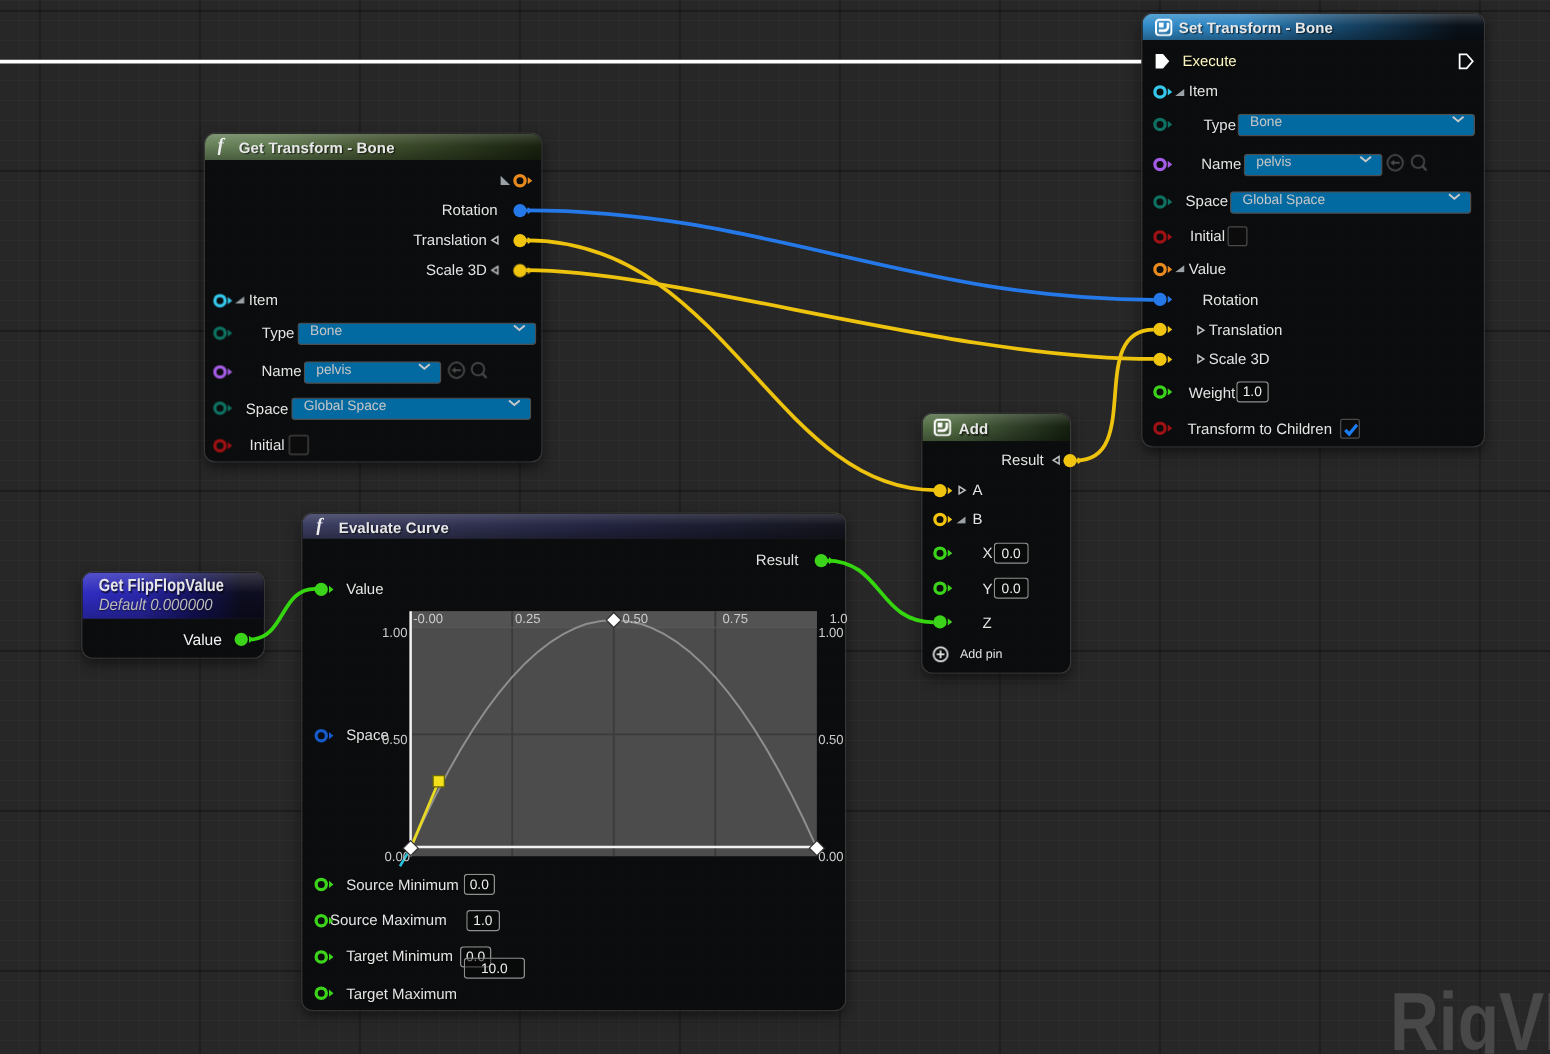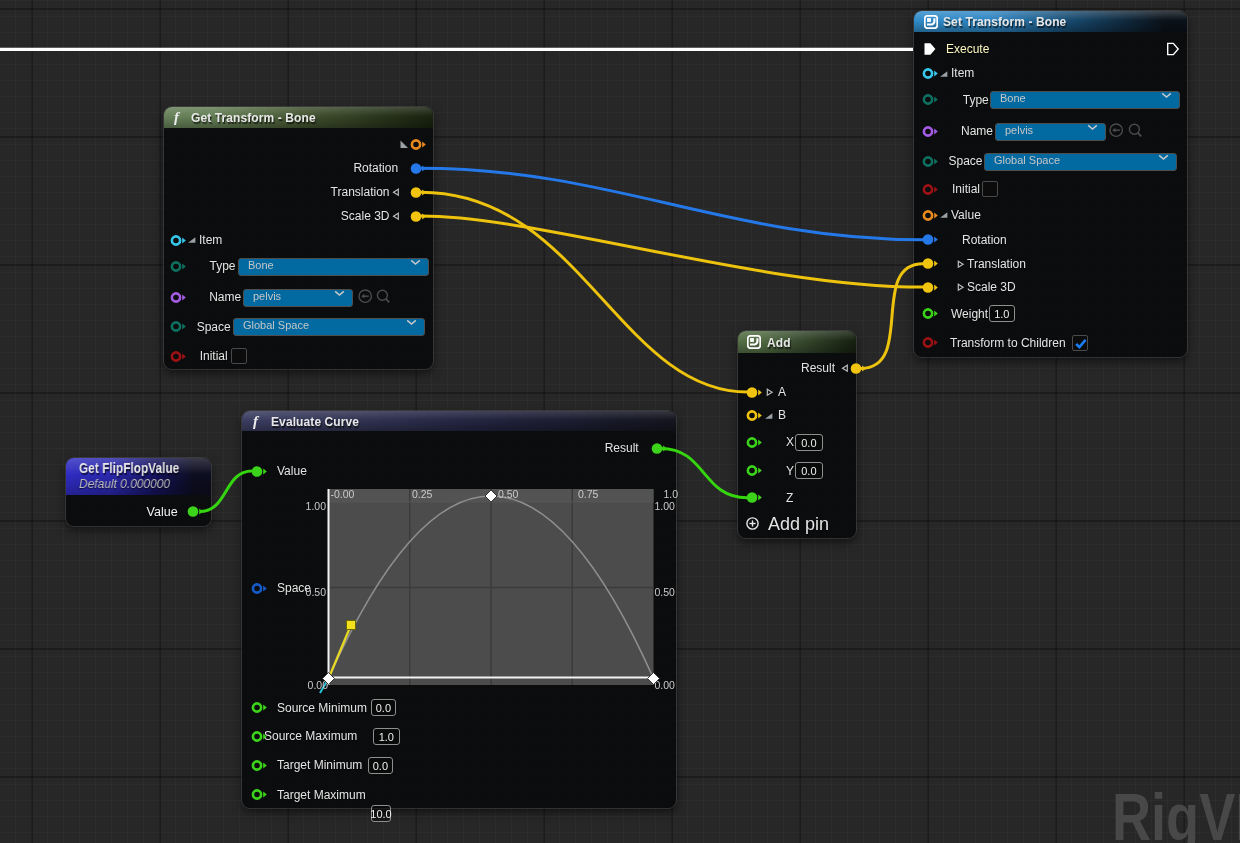--- a/index.html
+++ b/index.html
@@ -279,21 +279,21 @@
 <svg style="position:absolute;left:7.8px;top:160.3px;overflow:visible" width="17" height="13">
       <circle cx="6" cy="6.5" r="5.3" fill="#3bd41a"></circle>
       <path d="M12.2,3.6 L15.8,6.5 L12.2,9.4 Z" fill="#3bd41a"></path>
     </svg>
 <div class="lb" style="left:48.0px;top:157.8px;font-size:12px;color:#e4e4e4">Z</div>
 <svg class="abs" style="left:7.7000000000000455px;top:186.39999999999998px" width="14" height="14">
       <circle cx="6.5" cy="6.5" r="5.6" fill="none" stroke="#e8e8e8" stroke-width="1.4"></circle>
       <line x1="3.4" y1="6.5" x2="9.6" y2="6.5" stroke="#e8e8e8" stroke-width="1.4"></line>
       <line x1="6.5" y1="3.4" x2="6.5" y2="9.6" stroke="#e8e8e8" stroke-width="1.4"></line>
     </svg>
-<div class="lb" style="left:29.7px;top:183.9px;font-size:18px;color:#e4e4e4">Add pin</div>
+<div class="lb" style="left:29.7px;top:183.9px;font-size:10px;color:#e4e4e4">Add pin</div>
 </div>
 <div class="node" style="left:241.5px;top:411px;width:434.5px;height:396.5px">
 <div class="hdr" style="height:20px;background:linear-gradient(to bottom,rgba(255,255,255,0.14),rgba(255,255,255,0) 45%,rgba(0,0,0,0.28)),linear-gradient(to right,#3c3e62 0%,#353757 20%,#232440 55%,#14151e 100%)"></div>
 <div class="abs" style="left:11.0px;top:2.5px;font-family:'Liberation Serif',serif;font-style:italic;font-weight:bold;font-size:15px;line-height:15px;color:#ececec">f</div>
 <div class="title" style="left:29.5px;top:3.5px">Evaluate Curve</div>
 <div class="lb lbr" style="left:0;width:396.7px;top:28.4px;font-size:12px;color:#e4e4e4">Result</div>
 <svg style="position:absolute;left:409.0px;top:30.9px;overflow:visible" width="17" height="13">
       <circle cx="6" cy="6.5" r="5.3" fill="#3bd41a"></circle>
       <path d="M12.2,3.6 L15.8,6.5 L12.2,9.4 Z" fill="#3bd41a"></path>
     </svg>
@@ -356,21 +356,21 @@
       <circle cx="6" cy="6.5" r="4.1" fill="none" stroke="#3bd41a" stroke-width="2.6"></circle>
       <path d="M12.2,3.6 L15.8,6.5 L12.2,9.4 Z" fill="#3bd41a"></path>
     </svg>
 <div class="lb" style="left:35.8px;top:345.2px;font-size:12px;color:#e4e4e4">Target Minimum</div>
 <div class="vbox" style="left:126.7px;top:345.7px;width:24.8px">0.0</div>
 <svg style="position:absolute;left:9.5px;top:377.2px;overflow:visible" width="17" height="13">
       <circle cx="6" cy="6.5" r="4.1" fill="none" stroke="#3bd41a" stroke-width="2.6"></circle>
       <path d="M12.2,3.6 L15.8,6.5 L12.2,9.4 Z" fill="#3bd41a"></path>
     </svg>
 <div class="lb" style="left:35.8px;top:374.7px;font-size:12px;color:#e4e4e4">Target Maximum</div>
-<div class="vbox" style="left:129.1px;top:394px;width:20px">10.0</div>
+<div class="vbox" style="left:129.1px;top:355px;width:49px">10.0</div>
 </div>
 <div class="node" style="left:65.8px;top:457.5px;width:145.2px;height:68.5px">
 <div class="hdr" style="height:37px;background:linear-gradient(to bottom,rgba(255,255,255,0.18),rgba(255,255,255,0) 45%,rgba(0,0,0,0.25)),linear-gradient(to right,#2f2cc2 0%,#2a27ab 32%,#14125a 62%,#0d0d20 88%)"></div>
 <div class="title" style="left:13.600000000000009px;top:2.5px;font-size:14px;transform:scaleX(0.836);transform-origin:0 0">Get FlipFlopValue</div>
 <div class="abs" style="left:13.600000000000009px;top:18.5px;font-size:13px;font-style:italic;color:#bcbcbc;white-space:nowrap;transform:scaleX(0.92);transform-origin:0 0;text-shadow:0 1px 1px rgba(0,0,0,0.6)">Default 0.000000</div>
 <div class="lb lbr" style="left:0;width:111.6px;top:45.0px;font-size:12.5px;color:#f2f2f2">Value</div>
 <svg style="position:absolute;left:121.1px;top:47.5px;overflow:visible" width="17" height="13">
       <circle cx="6" cy="6.5" r="5.3" fill="#3bd41a"></circle>
       <path d="M12.2,3.6 L15.8,6.5 L12.2,9.4 Z" fill="#3bd41a"></path>
     </svg>

